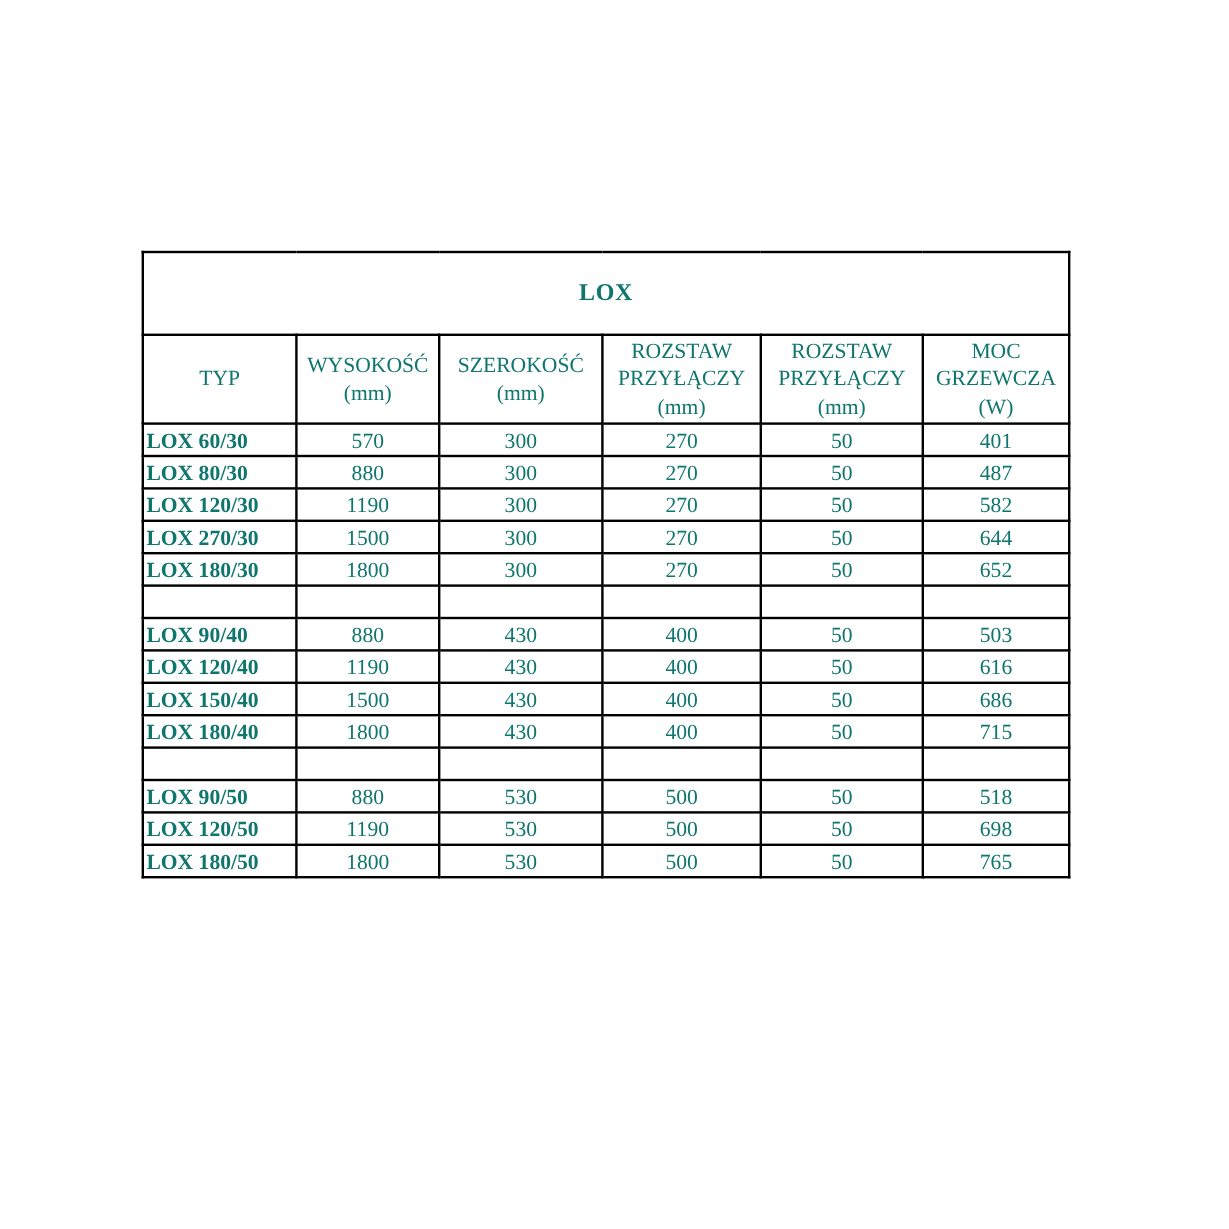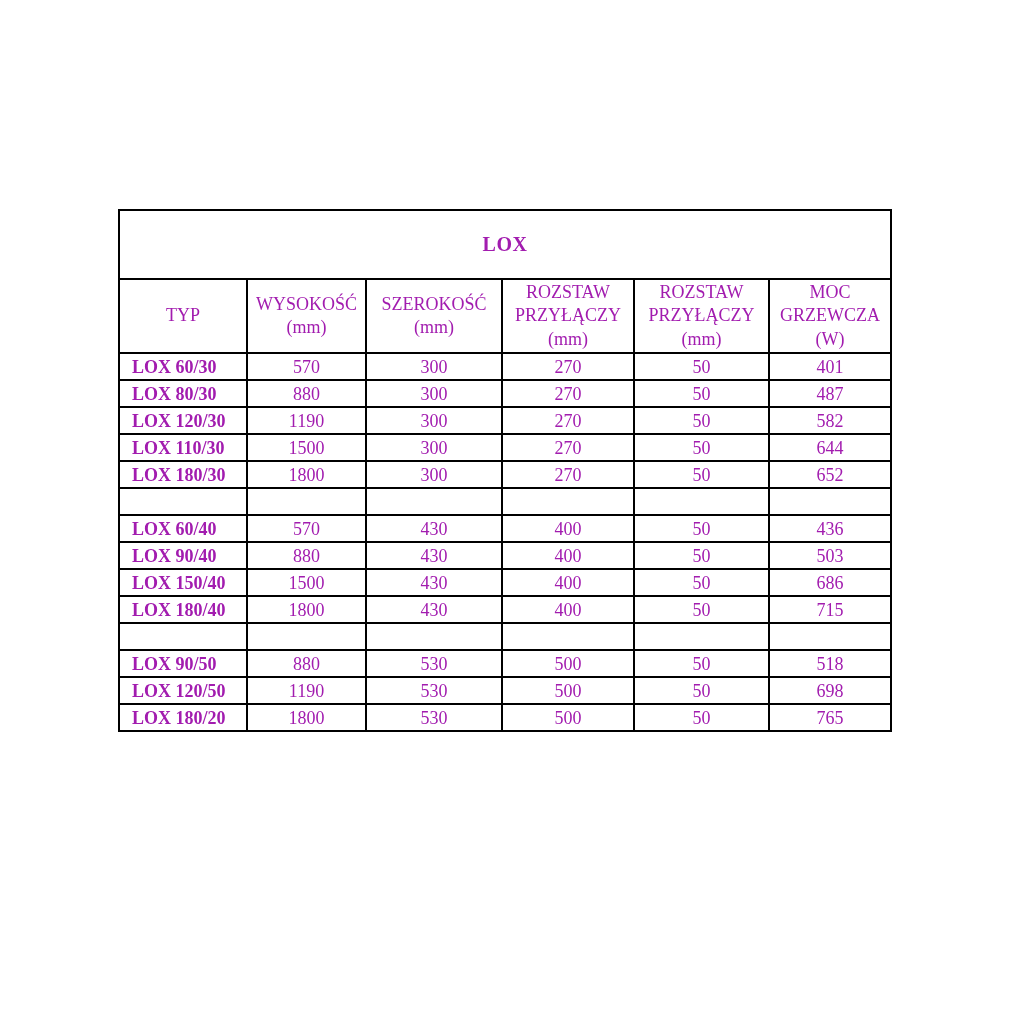--- a/index.html
+++ b/index.html
@@ -9,21 +9,21 @@
     width: 1024px;
     height: 1024px;
     overflow: hidden;
   }
   .sheet {
     position: relative;
     width: 1024px;
     height: 1024px;
     background: #ffffff;
     font-family: "Liberation Serif", serif;
-    color: #a21caf;
+    color: #0f766e;
   }
   table.spec {
     position: absolute;
     left: 118px;
     top: 209px;
     width: 772px;
     border-collapse: collapse;
     table-layout: fixed;
   }
   table.spec th, table.spec td {
@@ -50,21 +50,21 @@
   }
   td.cell {
     height: 23px;
     font-size: 18px;
     vertical-align: middle;
     line-height: 1.0;
   }
   td.typ {
     font-weight: bold;
     text-align: left;
-    padding-left: 12px;
+    padding-left: 2px;
   }
   td.val {
     text-align: center;
   }
   tr.spacer td {
     height: 23px;
   }
 </style>
 </head>
 <body>
@@ -119,21 +119,21 @@
         </tr>
         <tr>
           <td class="cell typ">LOX 120/30</td>
           <td class="cell val">1190</td>
           <td class="cell val">300</td>
           <td class="cell val">270</td>
           <td class="cell val">50</td>
           <td class="cell val">582</td>
         </tr>
         <tr>
-          <td class="cell typ">LOX 110/30</td>
+          <td class="cell typ">LOX 270/30</td>
           <td class="cell val">1500</td>
           <td class="cell val">300</td>
           <td class="cell val">270</td>
           <td class="cell val">50</td>
           <td class="cell val">644</td>
         </tr>
         <tr>
           <td class="cell typ">LOX 180/30</td>
           <td class="cell val">1800</td>
           <td class="cell val">300</td>
@@ -143,34 +143,34 @@
         </tr>
         <tr class="spacer">
           <td class="cell">&nbsp;</td>
           <td class="cell">&nbsp;</td>
           <td class="cell">&nbsp;</td>
           <td class="cell">&nbsp;</td>
           <td class="cell">&nbsp;</td>
           <td class="cell">&nbsp;</td>
         </tr>
         <tr>
-          <td class="cell typ">LOX 60/40</td>
-          <td class="cell val">570</td>
-          <td class="cell val">430</td>
-          <td class="cell val">400</td>
-          <td class="cell val">50</td>
-          <td class="cell val">436</td>
-        </tr>
-        <tr>
           <td class="cell typ">LOX 90/40</td>
           <td class="cell val">880</td>
           <td class="cell val">430</td>
           <td class="cell val">400</td>
           <td class="cell val">50</td>
           <td class="cell val">503</td>
+        </tr>
+        <tr>
+          <td class="cell typ">LOX 120/40</td>
+          <td class="cell val">1190</td>
+          <td class="cell val">430</td>
+          <td class="cell val">400</td>
+          <td class="cell val">50</td>
+          <td class="cell val">616</td>
         </tr>
         <tr>
           <td class="cell typ">LOX 150/40</td>
           <td class="cell val">1500</td>
           <td class="cell val">430</td>
           <td class="cell val">400</td>
           <td class="cell val">50</td>
           <td class="cell val">686</td>
         </tr>
         <tr>
@@ -199,21 +199,21 @@
         </tr>
         <tr>
           <td class="cell typ">LOX 120/50</td>
           <td class="cell val">1190</td>
           <td class="cell val">530</td>
           <td class="cell val">500</td>
           <td class="cell val">50</td>
           <td class="cell val">698</td>
         </tr>
         <tr>
-          <td class="cell typ">LOX 180/20</td>
+          <td class="cell typ">LOX 180/50</td>
           <td class="cell val">1800</td>
           <td class="cell val">530</td>
           <td class="cell val">500</td>
           <td class="cell val">50</td>
           <td class="cell val">765</td>
         </tr>
       </tbody>
   </table>
 </div>
 

